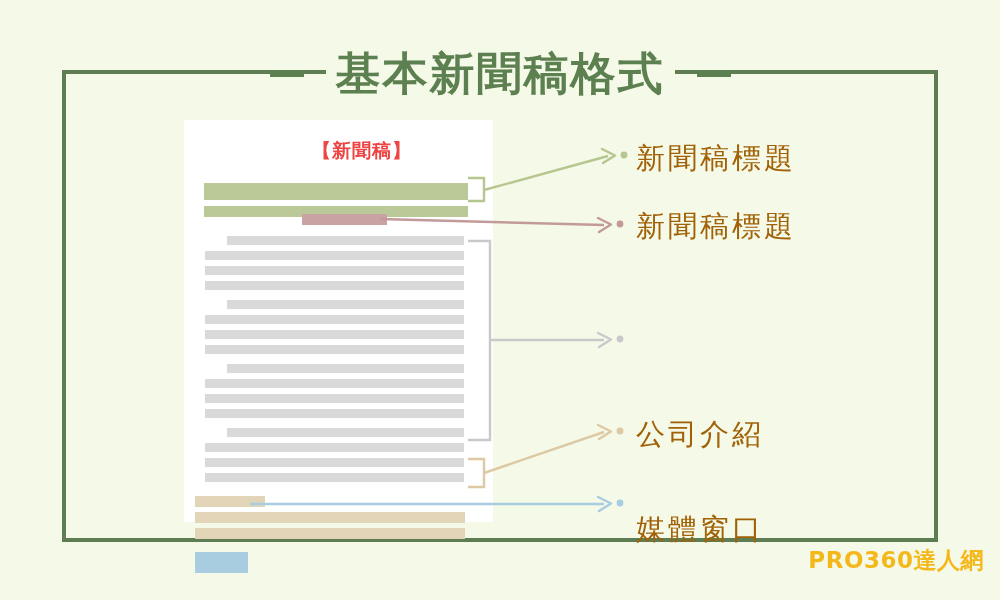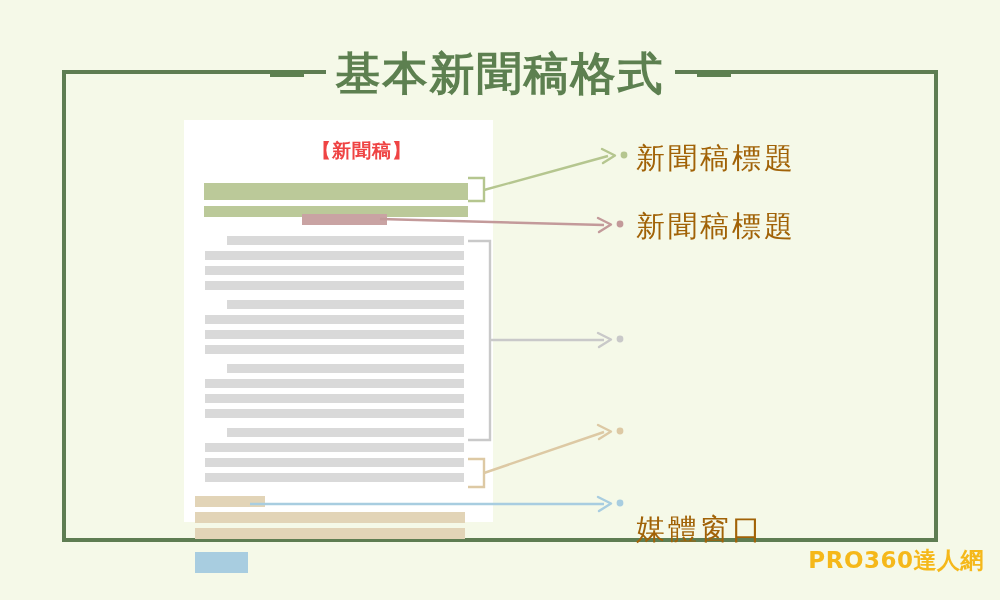--- a/index.html
+++ b/index.html
@@ -194,17 +194,18 @@
 
     <g>
       <path d="M250 504 L604 504" fill="none" stroke="#a8cde0" stroke-width="2.4"></path>
       <path d="M598 497 L611 503.5 L599 511" fill="none" stroke="#a8cde0" stroke-width="2.4" stroke-linecap="round" stroke-linejoin="round"></path>
       <circle cx="620" cy="503" r="3.4" fill="#a8cde0"></circle>
     </g>
   </svg>
 
   <div class="label" style="left:636px; top:144px;">新聞稿標題</div>
   <div class="label" style="left:636px; top:212px;">新聞稿標題</div>
+  <div class="label" style="left:636px; top:420px;">公司介紹</div>
   <div class="label" style="left:636px; top:487px;margin-top:28px;">媒體窗口</div>
 
   <div class="watermark">PRO360達人網</div>
 
 </div>
 
 </body></html>

